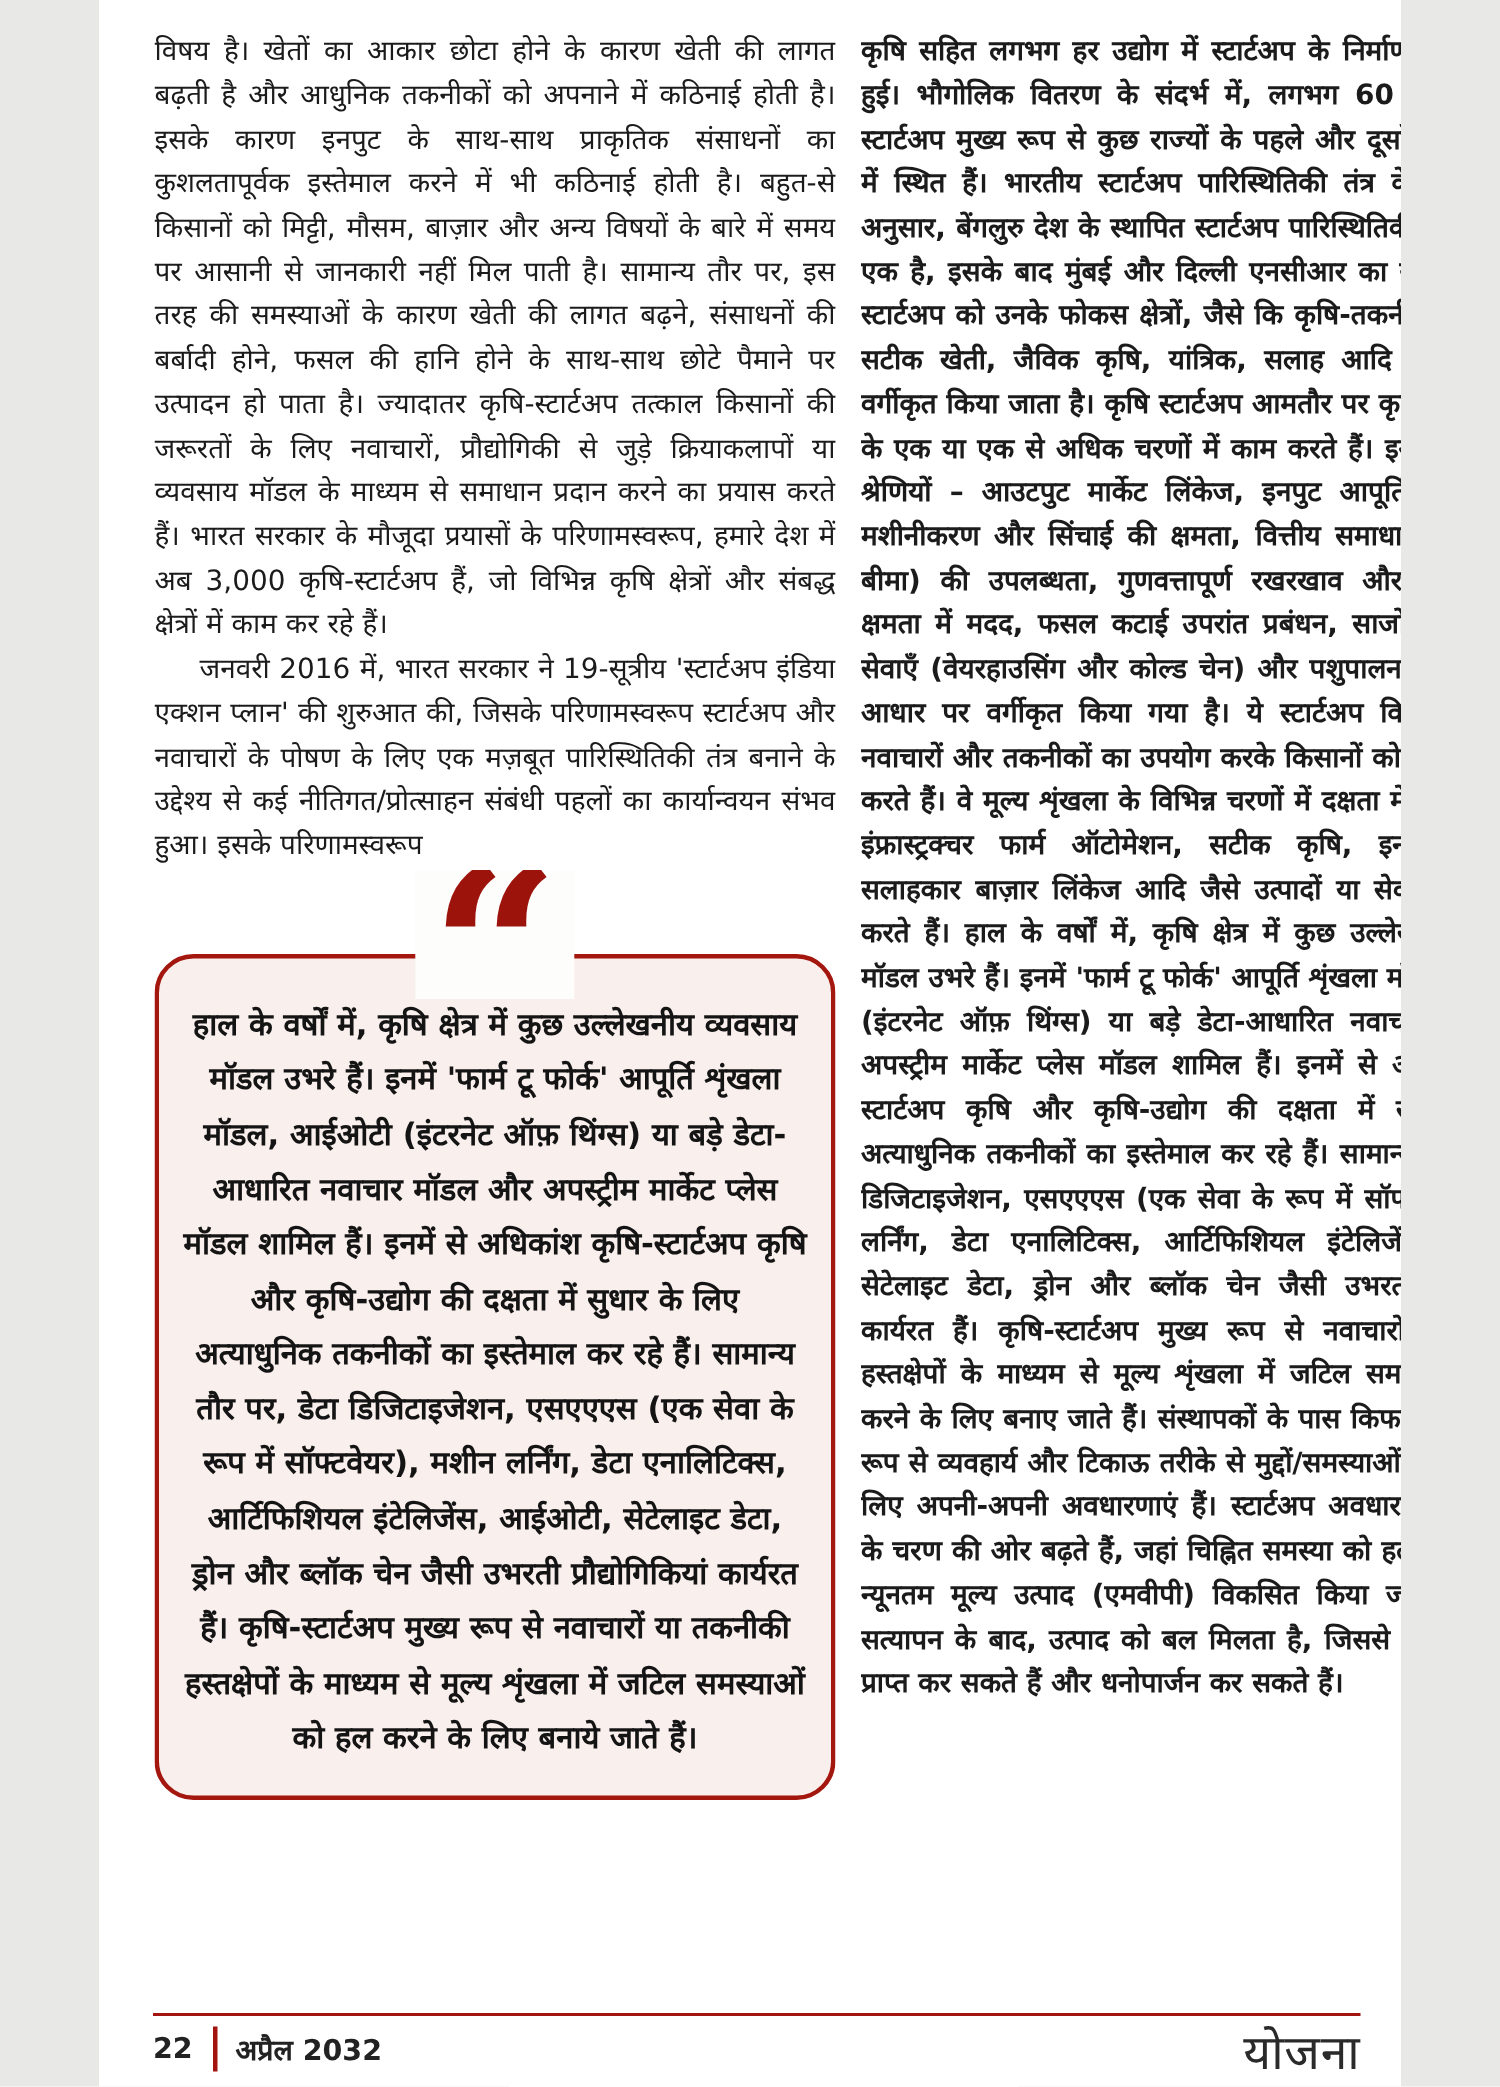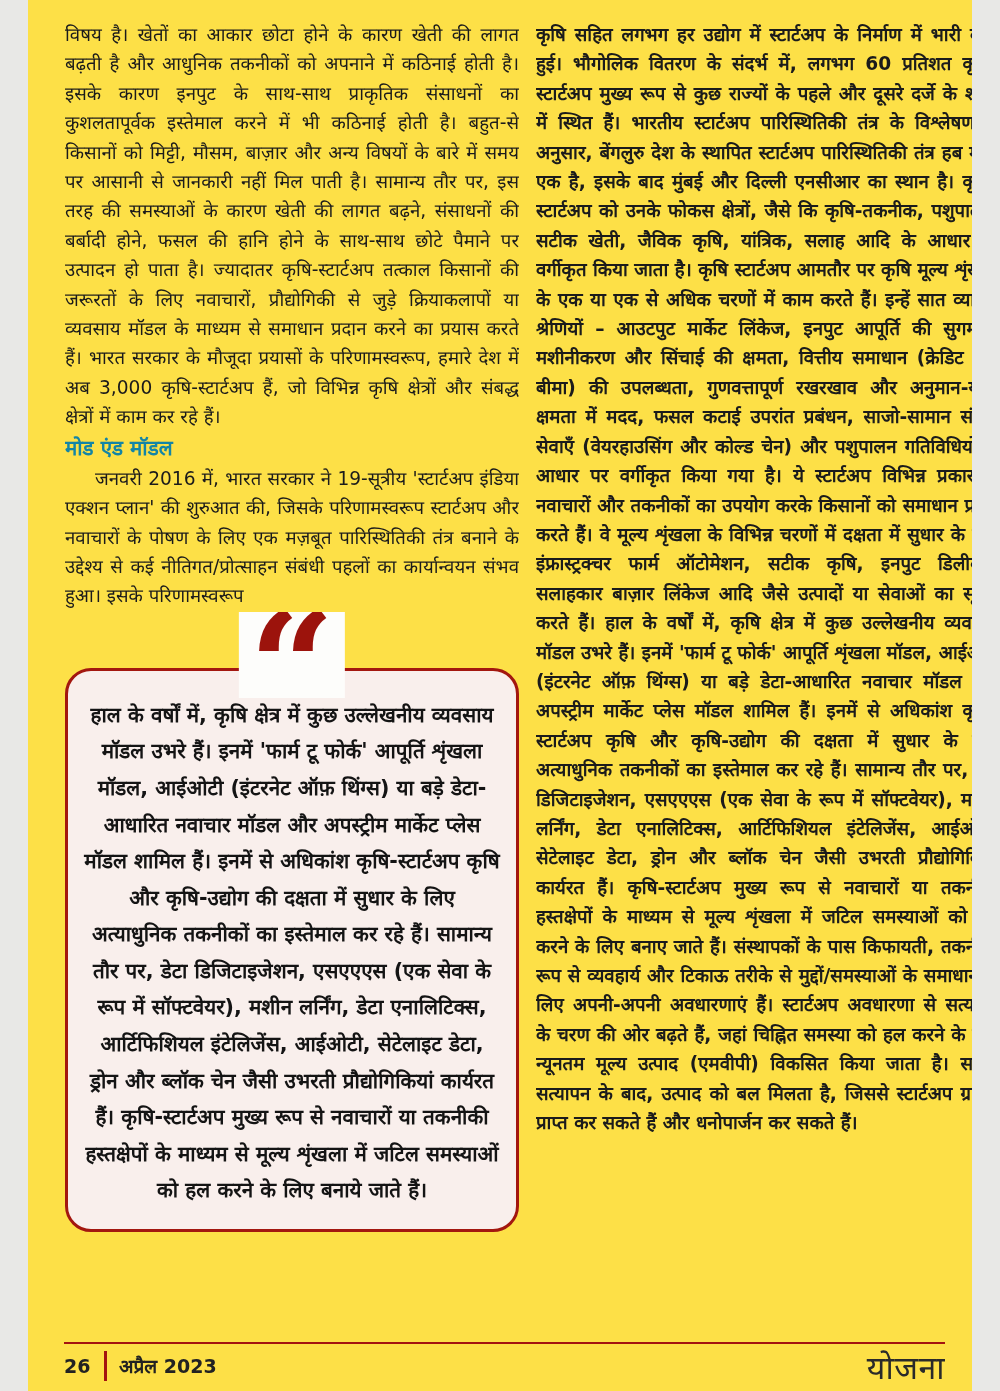--- a/index.html
+++ b/index.html
@@ -2,23 +2,23 @@
 <html lang="hi"><head>
 <meta charset="utf-8">
 <style>
   html,body{margin:0;padding:0;}
   body{
     background:#e8e8e6;
     font-family:"DejaVu Sans","Liberation Sans",sans-serif;
   }
   .page{
     position:relative;
-    width:944px;height:1391px;
+    width:868px;height:1391px;
     margin:0 auto;
-    background:#fde047;
+    background:#ffffff;
     overflow:hidden;
     color:#1b1b1b;
   }
   .columns{
     position:absolute;
     left:37px;top:20px;
     width:935px;
     display:flex;
     gap:17px;
   }
@@ -107,40 +107,39 @@
 </head>
 <body>
 
 <div class="page">
 
   <div class="columns">
 
     <div class="col col-left">
       <p>विषय है। खेतों का आकार छोटा होने के कारण खेती की लागत बढ़ती है और आधुनिक तकनीकों को अपनाने में कठिनाई होती है। इसके कारण इनपुट के साथ-साथ प्राकृतिक संसाधनों का कुशलतापूर्वक इस्तेमाल करने में भी कठिनाई होती है। बहुत-से किसानों को मिट्टी, मौसम, बाज़ार और अन्य विषयों के बारे में समय पर आसानी से जानकारी नहीं मिल पाती है। सामान्य तौर पर, इस तरह की समस्याओं के कारण खेती की लागत बढ़ने, संसाधनों की बर्बादी होने, फसल की हानि होने के साथ-साथ छोटे पैमाने पर उत्पादन हो पाता है। ज्यादातर कृषि-स्टार्टअप तत्काल किसानों की जरूरतों के लिए नवाचारों, प्रौद्योगिकी से जुड़े क्रियाकलापों या व्यवसाय मॉडल के माध्यम से समाधान प्रदान करने का प्रयास करते हैं। भारत सरकार के मौजूदा प्रयासों के परिणामस्वरूप, हमारे देश में अब 3,000 कृषि-स्टार्टअप हैं, जो विभिन्न कृषि क्षेत्रों और संबद्ध क्षेत्रों में काम कर रहे हैं।</p>
 
-      <h2 class="section-heading">मोड एंड मॉडल</h2>
 
       <p class="para-indent">जनवरी 2016 में, भारत सरकार ने 19-सूत्रीय 'स्टार्टअप इंडिया एक्शन प्लान' की शुरुआत की, जिसके परिणामस्वरूप स्टार्टअप और नवाचारों के पोषण के लिए एक मज़बूत पारिस्थितिकी तंत्र बनाने के उद्देश्य से कई नीतिगत/प्रोत्साहन संबंधी पहलों का कार्यान्वयन संभव हुआ। इसके परिणामस्वरूप</p>
 
       <div class="quote-box">
         <span class="quote-mark">“</span>
         <span>हाल के वर्षों में, कृषि क्षेत्र में कुछ उल्लेखनीय व्यवसाय मॉडल उभरे हैं। इनमें 'फार्म टू फोर्क' आपूर्ति शृंखला मॉडल, आईओटी (इंटरनेट ऑफ़ थिंग्स) या बड़े डेटा-आधारित नवाचार मॉडल और अपस्ट्रीम मार्केट प्लेस मॉडल शामिल हैं। इनमें से अधिकांश कृषि-स्टार्टअप कृषि और कृषि-उद्योग की दक्षता में सुधार के लिए अत्याधुनिक तकनीकों का इस्तेमाल कर रहे हैं। सामान्य तौर पर, डेटा डिजिटाइजेशन, एसएएएस (एक सेवा के रूप में सॉफ्टवेयर), मशीन लर्निंग, डेटा एनालिटिक्स, आर्टिफिशियल इंटेलिजेंस, आईओटी, सेटेलाइट डेटा, ड्रोन और ब्लॉक चेन जैसी उभरती प्रौद्योगिकियां कार्यरत हैं। कृषि-स्टार्टअप मुख्य रूप से नवाचारों या तकनीकी हस्तक्षेपों के माध्यम से मूल्य शृंखला में जटिल समस्याओं को हल करने के लिए बनाये जाते हैं।</span>
       </div>
     </div>
 
     <div class="col col-right">
       <p>कृषि सहित लगभग हर उद्योग में स्टार्टअप के निर्माण में भारी वृद्धि हुई। भौगोलिक वितरण के संदर्भ में, लगभग 60 प्रतिशत कृषि-स्टार्टअप मुख्य रूप से कुछ राज्यों के पहले और दूसरे दर्जे के शहरों में स्थित हैं। भारतीय स्टार्टअप पारिस्थितिकी तंत्र के विश्लेषण के अनुसार, बेंगलुरु देश के स्थापित स्टार्टअप पारिस्थितिकी तंत्र हब में से एक है, इसके बाद मुंबई और दिल्ली एनसीआर का स्थान है। कृषि-स्टार्टअप को उनके फोकस क्षेत्रों, जैसे कि कृषि-तकनीक, पशुपालन, सटीक खेती, जैविक कृषि, यांत्रिक, सलाह आदि के आधार पर वर्गीकृत किया जाता है। कृषि स्टार्टअप आमतौर पर कृषि मूल्य शृंखला के एक या एक से अधिक चरणों में काम करते हैं। इन्हें सात व्यापक श्रेणियों – आउटपुट मार्केट लिंकेज, इनपुट आपूर्ति की सुगमता, मशीनीकरण और सिंचाई की क्षमता, वित्तीय समाधान (क्रेडिट और बीमा) की उपलब्धता, गुणवत्तापूर्ण रखरखाव और अनुमान-योग्य क्षमता में मदद, फसल कटाई उपरांत प्रबंधन, साजो-सामान संबंधी सेवाएँ (वेयरहाउसिंग और कोल्ड चेन) और पशुपालन गतिविधियों के आधार पर वर्गीकृत किया गया है। ये स्टार्टअप विभिन्न प्रकार के नवाचारों और तकनीकों का उपयोग करके किसानों को समाधान प्रदान करते हैं। वे मूल्य शृंखला के विभिन्न चरणों में दक्षता में सुधार के लिए इंफ्रास्ट्रक्चर फार्म ऑटोमेशन, सटीक कृषि, इनपुट डिलीवरी, सलाहकार बाज़ार लिंकेज आदि जैसे उत्पादों या सेवाओं का सृजन करते हैं। हाल के वर्षों में, कृषि क्षेत्र में कुछ उल्लेखनीय व्यवसाय मॉडल उभरे हैं। इनमें 'फार्म टू फोर्क' आपूर्ति शृंखला मॉडल, आईओटी (इंटरनेट ऑफ़ थिंग्स) या बड़े डेटा-आधारित नवाचार मॉडल और अपस्ट्रीम मार्केट प्लेस मॉडल शामिल हैं। इनमें से अधिकांश कृषि-स्टार्टअप कृषि और कृषि-उद्योग की दक्षता में सुधार के लिए अत्याधुनिक तकनीकों का इस्तेमाल कर रहे हैं। सामान्य तौर पर, डेटा डिजिटाइजेशन, एसएएएस (एक सेवा के रूप में सॉफ्टवेयर), मशीन लर्निंग, डेटा एनालिटिक्स, आर्टिफिशियल इंटेलिजेंस, आईओटी, सेटेलाइट डेटा, ड्रोन और ब्लॉक चेन जैसी उभरती प्रौद्योगिकियां कार्यरत हैं। कृषि-स्टार्टअप मुख्य रूप से नवाचारों या तकनीकी हस्तक्षेपों के माध्यम से मूल्य शृंखला में जटिल समस्याओं को हल करने के लिए बनाए जाते हैं। संस्थापकों के पास किफायती, तकनीकी रूप से व्यवहार्य और टिकाऊ तरीके से मुद्दों/समस्याओं के समाधान के लिए अपनी-अपनी अवधारणाएं हैं। स्टार्टअप अवधारणा से सत्यापन के चरण की ओर बढ़ते हैं, जहां चिह्नित समस्या को हल करने के लिए न्यूनतम मूल्य उत्पाद (एमवीपी) विकसित किया जाता है। सफल सत्यापन के बाद, उत्पाद को बल मिलता है, जिससे स्टार्टअप ग्राहक प्राप्त कर सकते हैं और धनोपार्जन कर सकते हैं।</p>
     </div>
 
   </div>
 
   <div class="footer-rule"></div>
 
   <div class="footer">
     <div class="footer-left">
-      <span>26</span>
+      <span>22</span>
       <span class="footer-divider"></span>
-      <span>अप्रैल 2023</span>
+      <span>अप्रैल 2032</span>
     </div>
     <div class="footer-magazine">योजना</div>
   </div>
 
 </div>
 
 </body></html>

